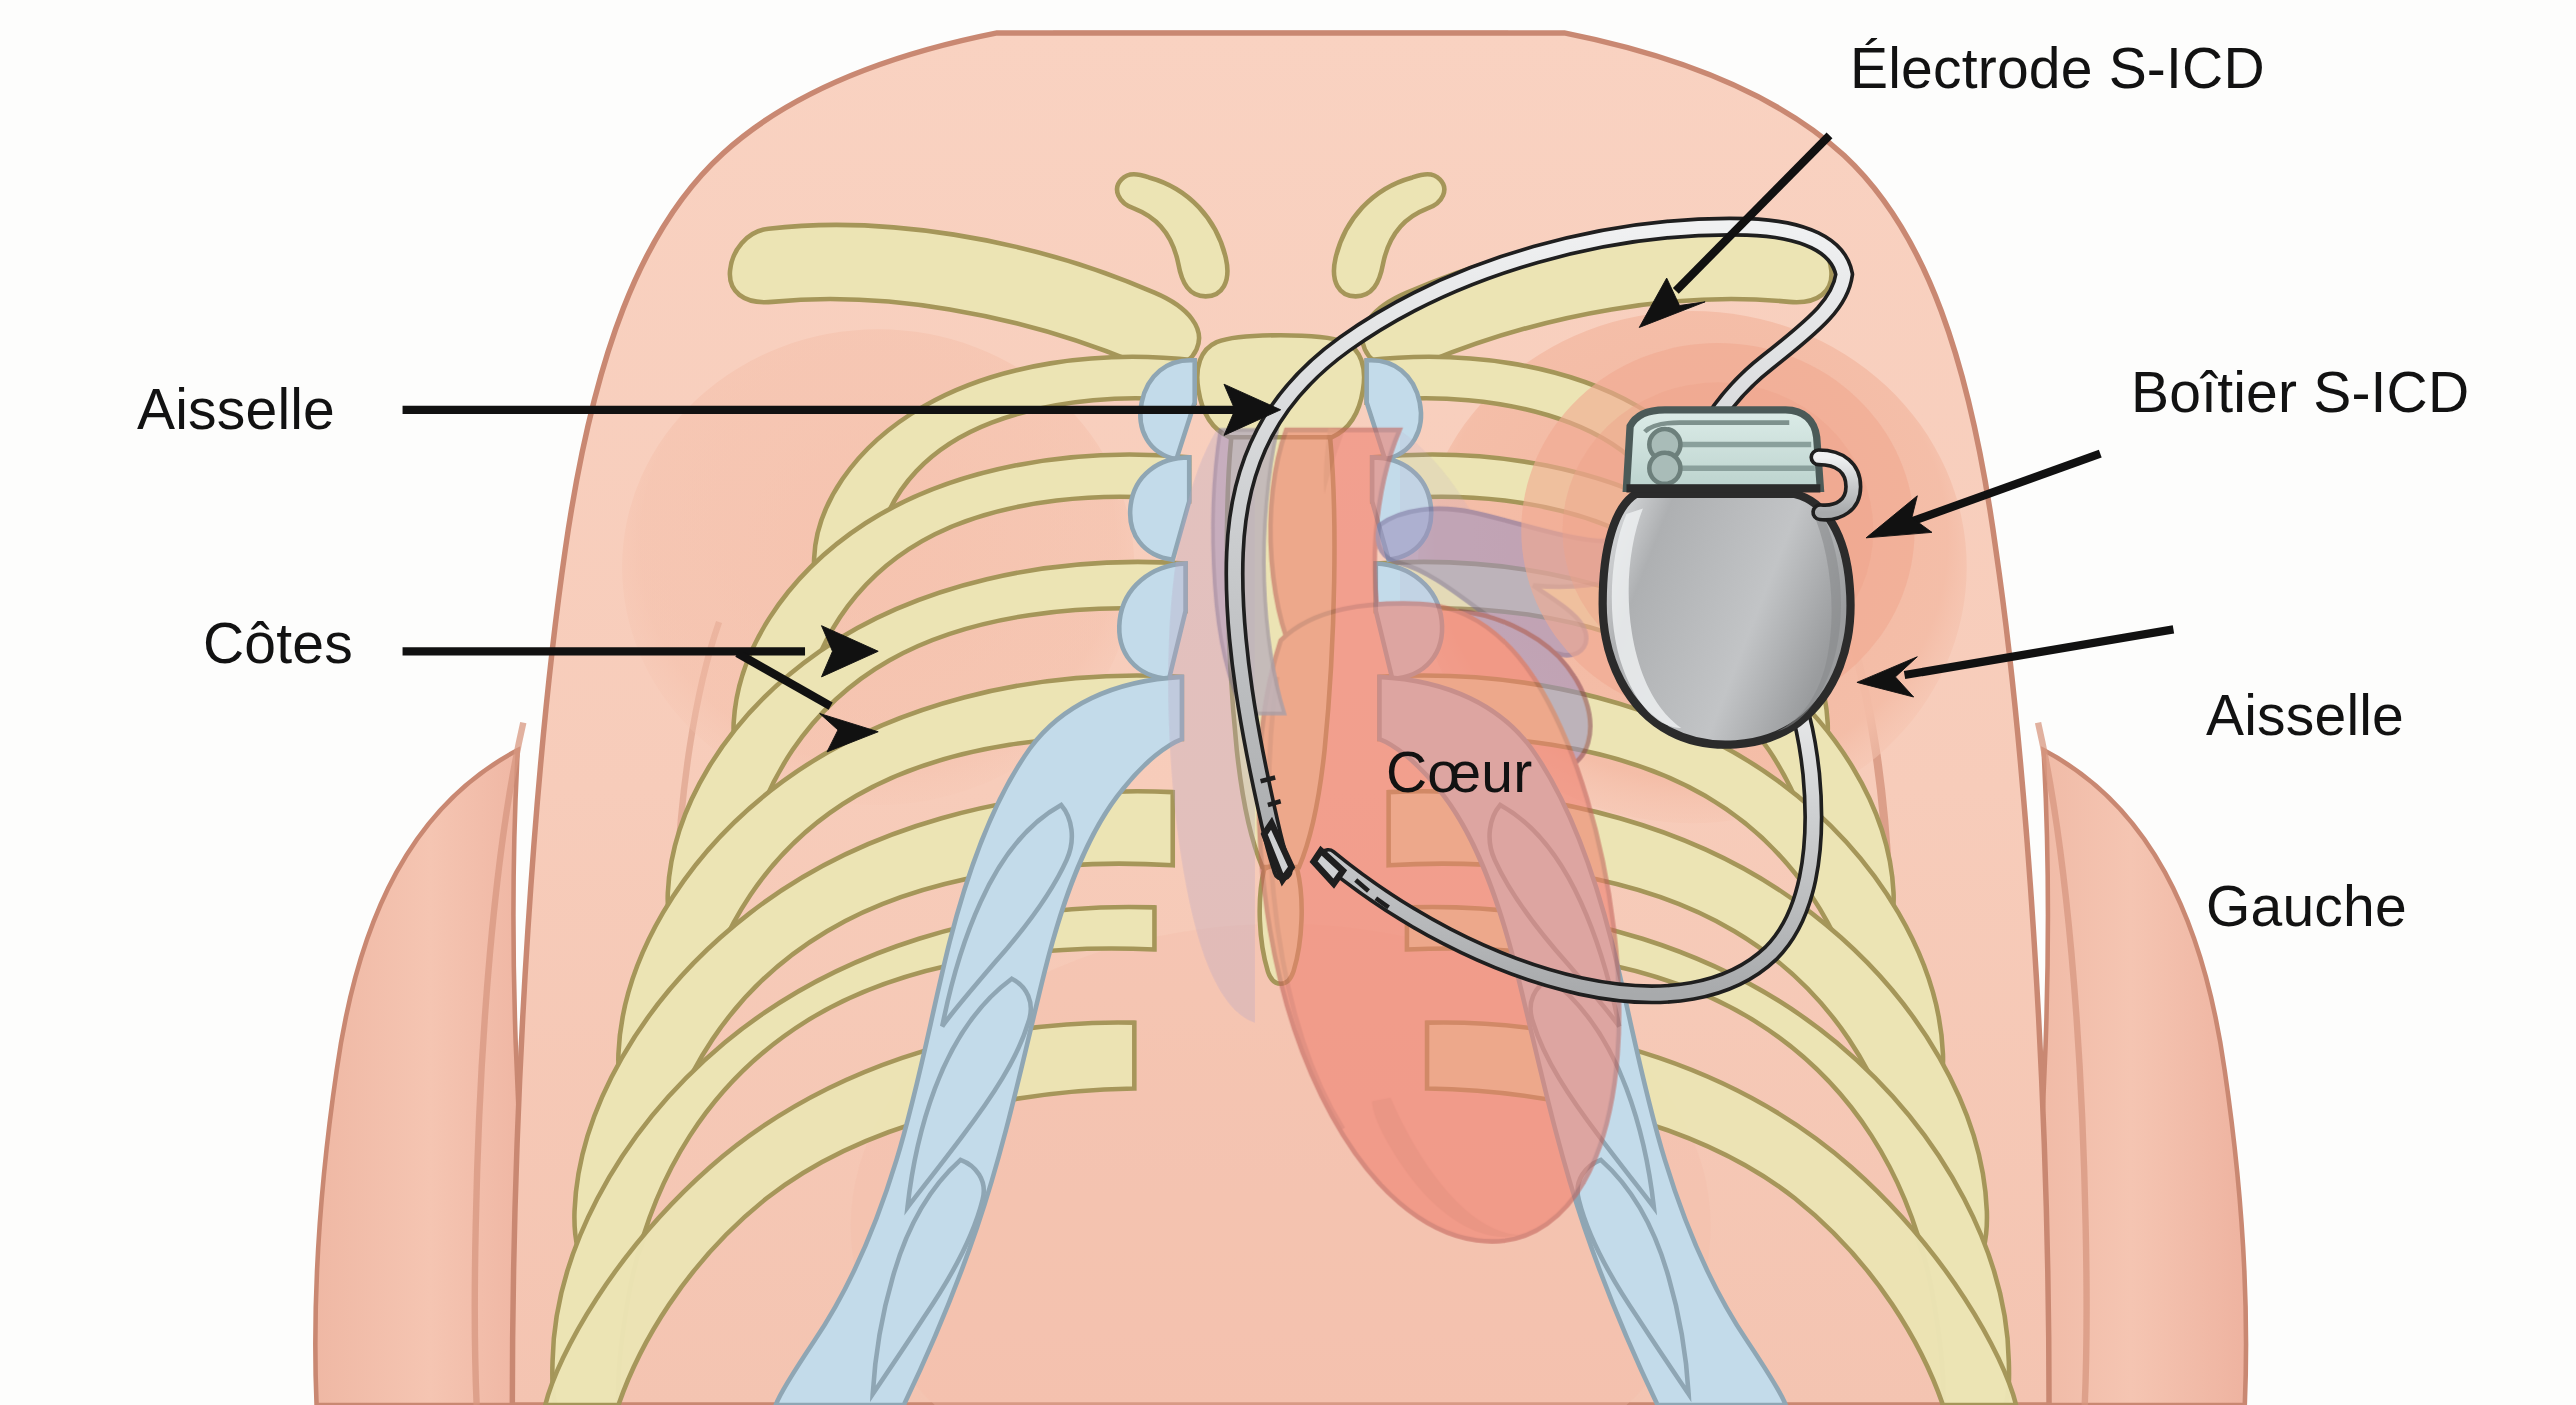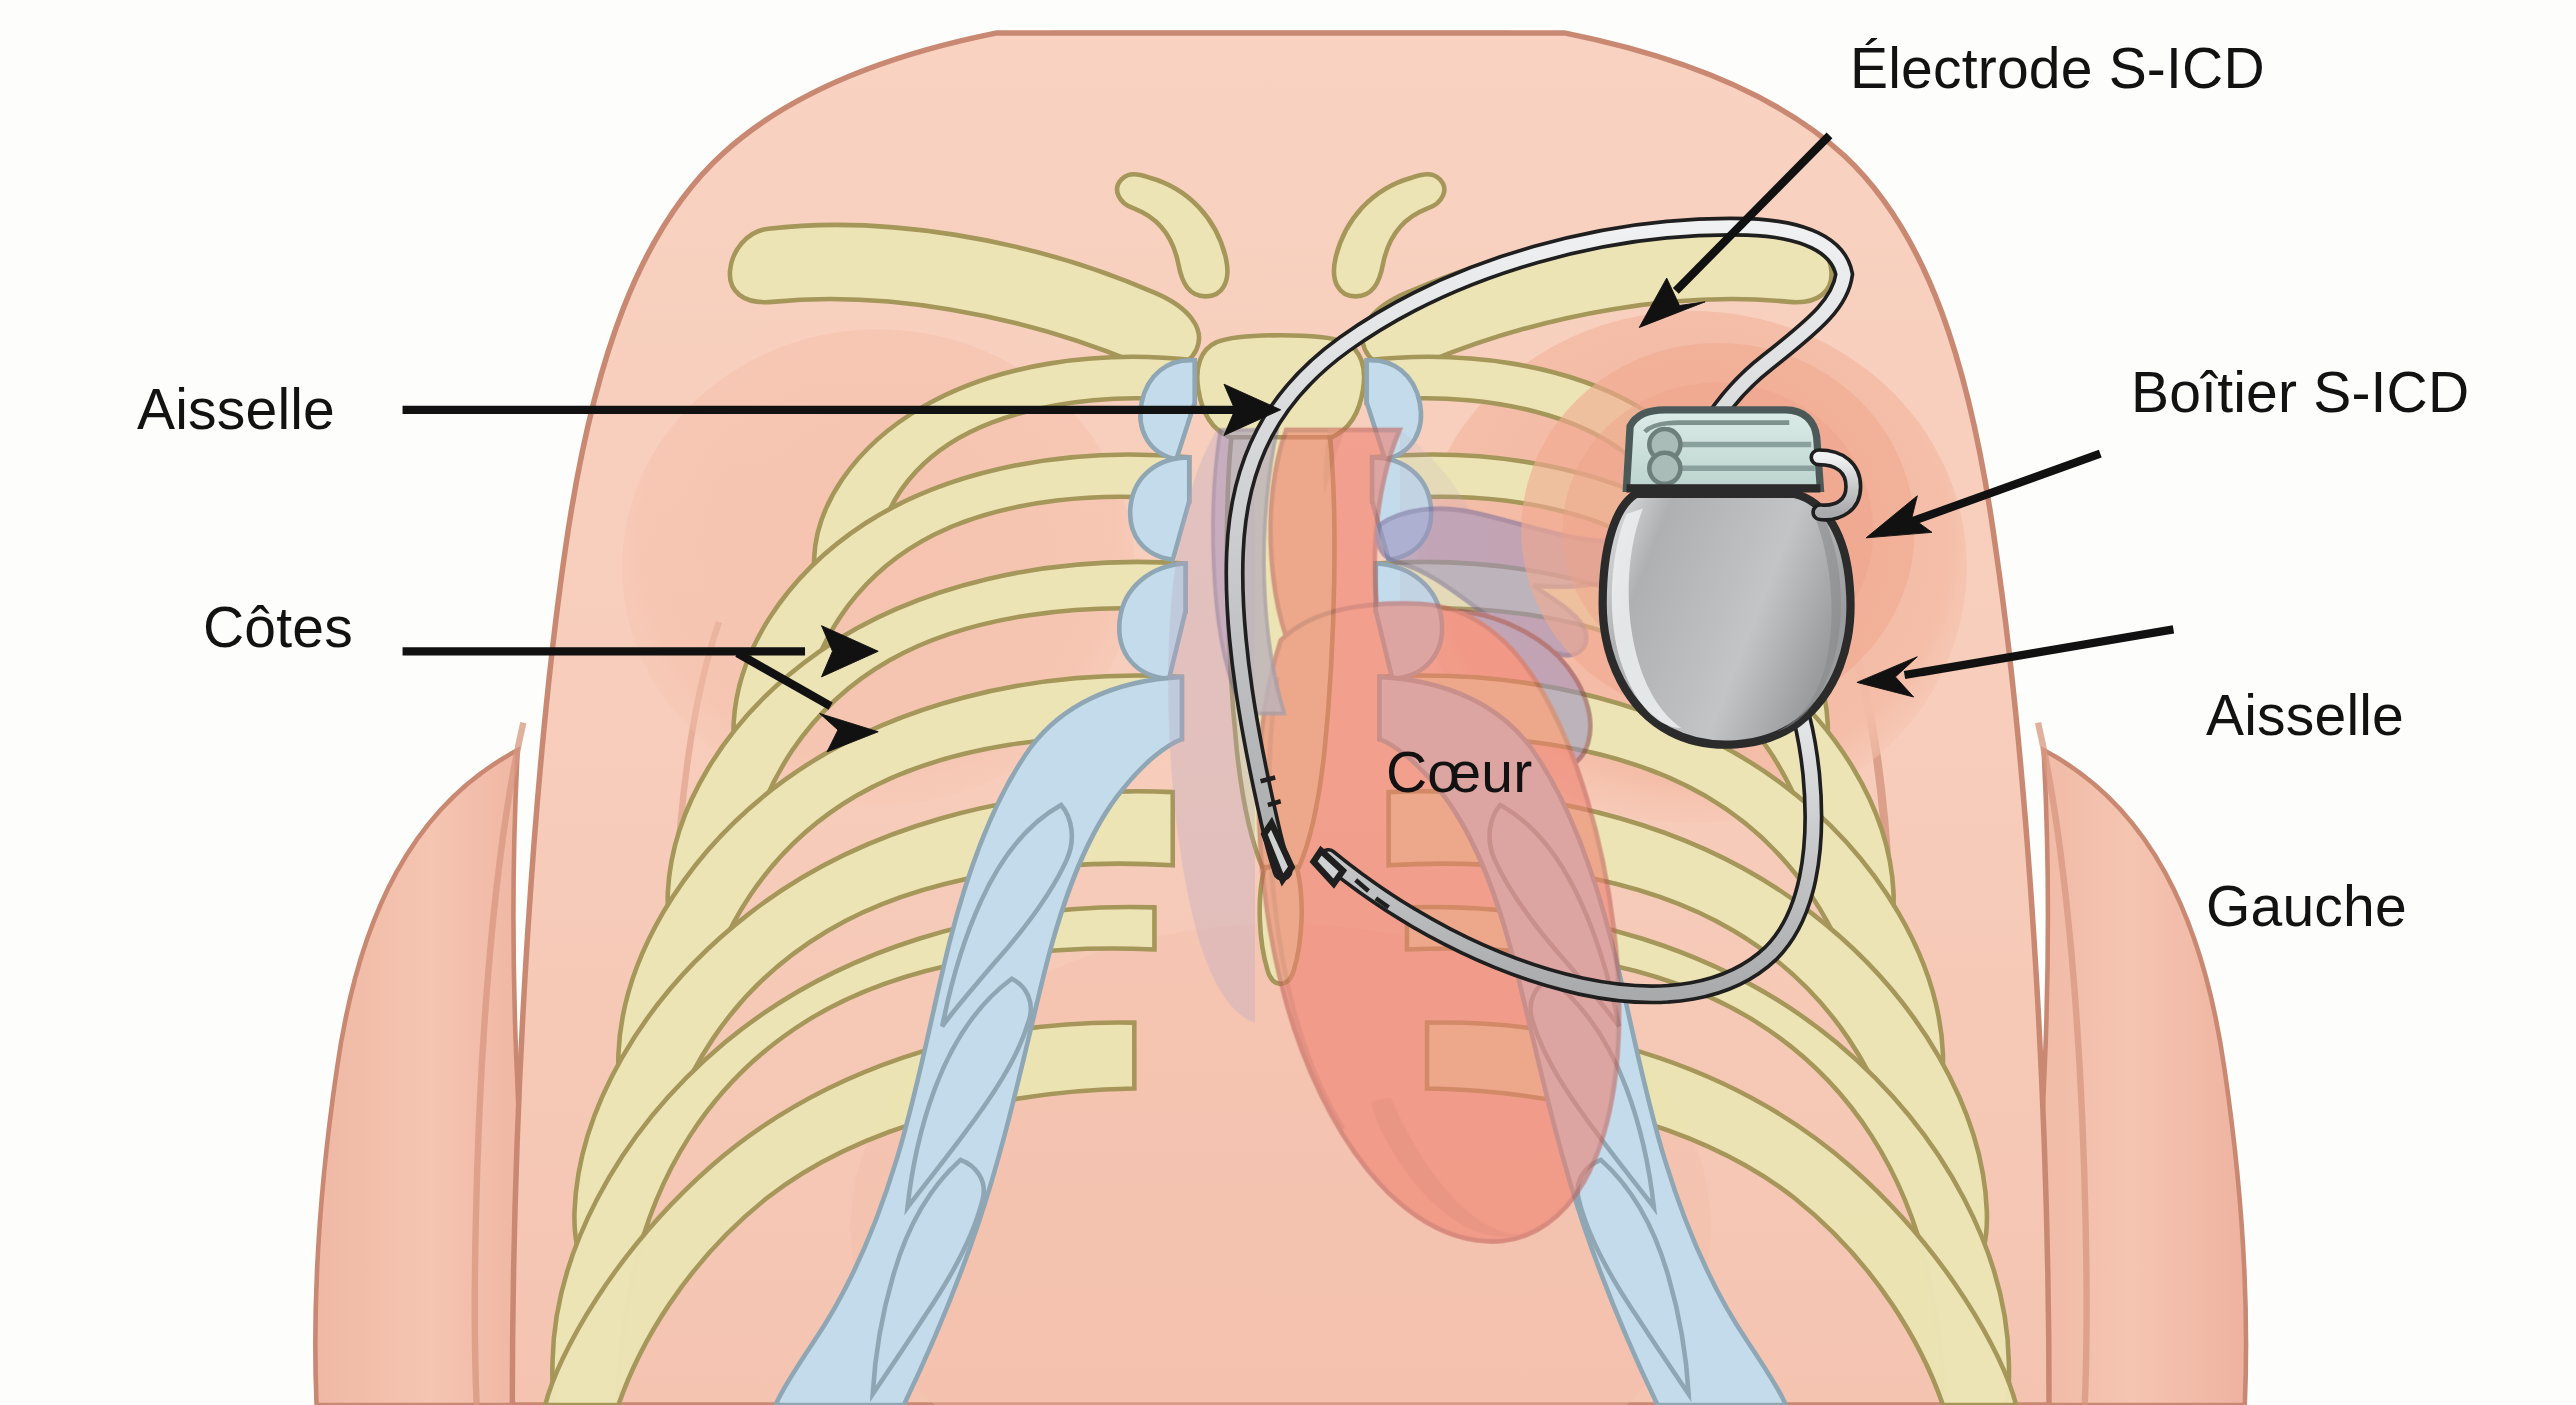--- a/index.html
+++ b/index.html
@@ -315,18 +315,18 @@
 
   <div class="lbl" style="left:2131px;top:361px;">Boîtier S-ICD</div>
 
   <div class="lbl two" style="left:2206px;top:556px;">
     <div>Aisselle</div>
     <div>Gauche</div>
   </div>
 
   <div class="lbl" style="left:137px;top:378px;">Aisselle</div>
 
-  <div class="lbl" style="left:203px;top:596px;">Côtes</div>
+  <div class="lbl" style="left:203px;top:612px;">Côtes</div>
 
   <div class="lbl" style="left:1386px;top:725px;margin-top:16px;">Cœur</div>
 
 </div>
 
 
 </body></html>

